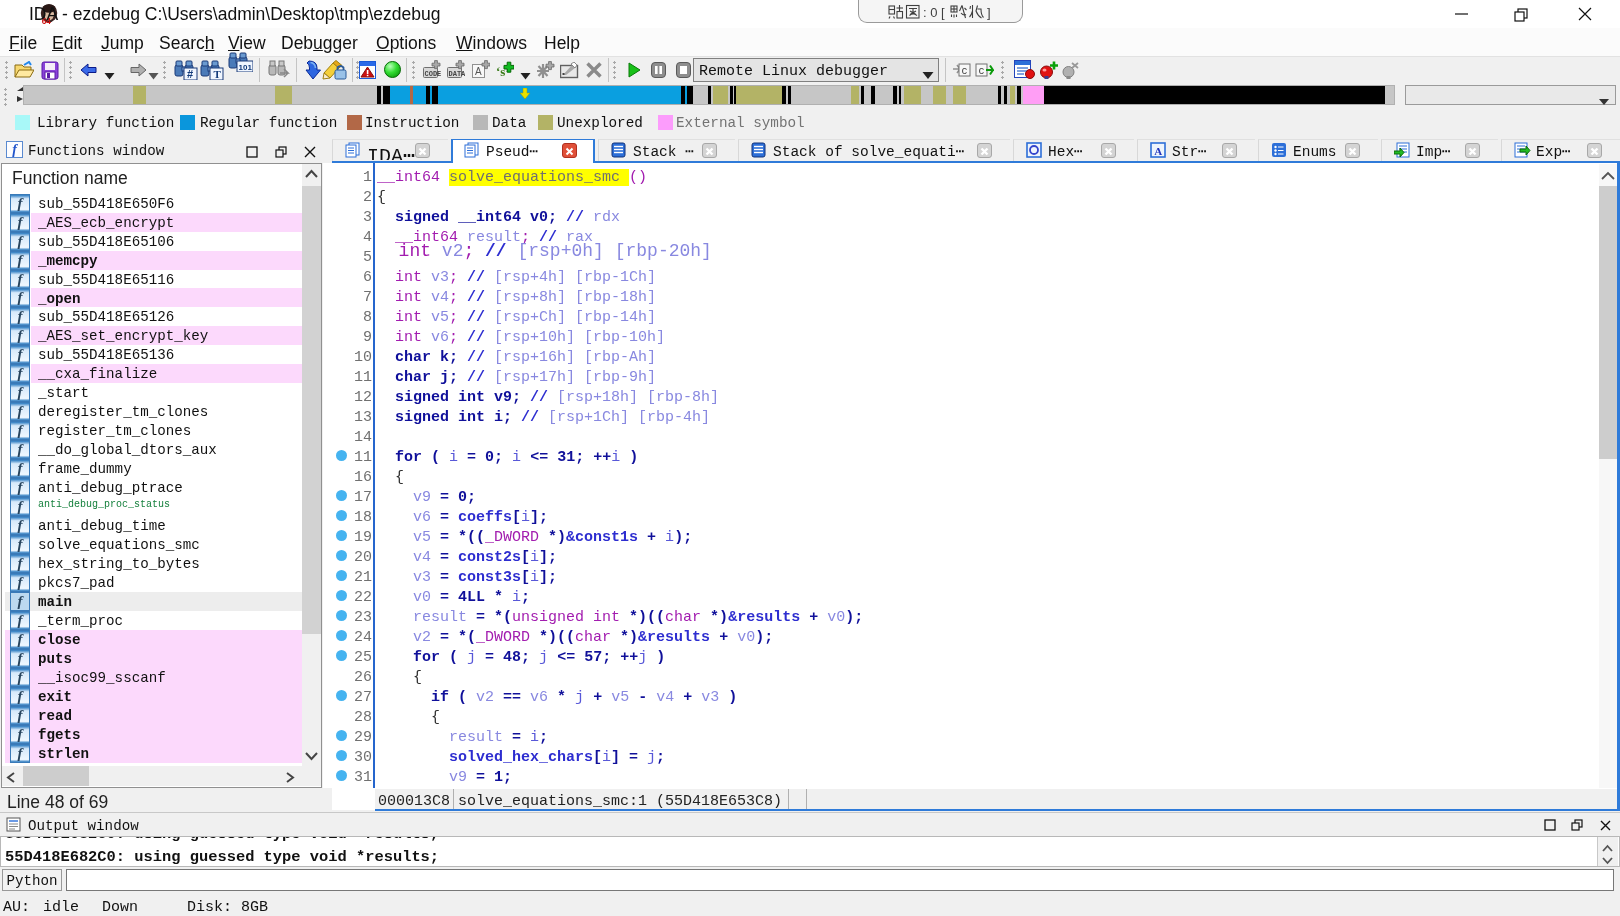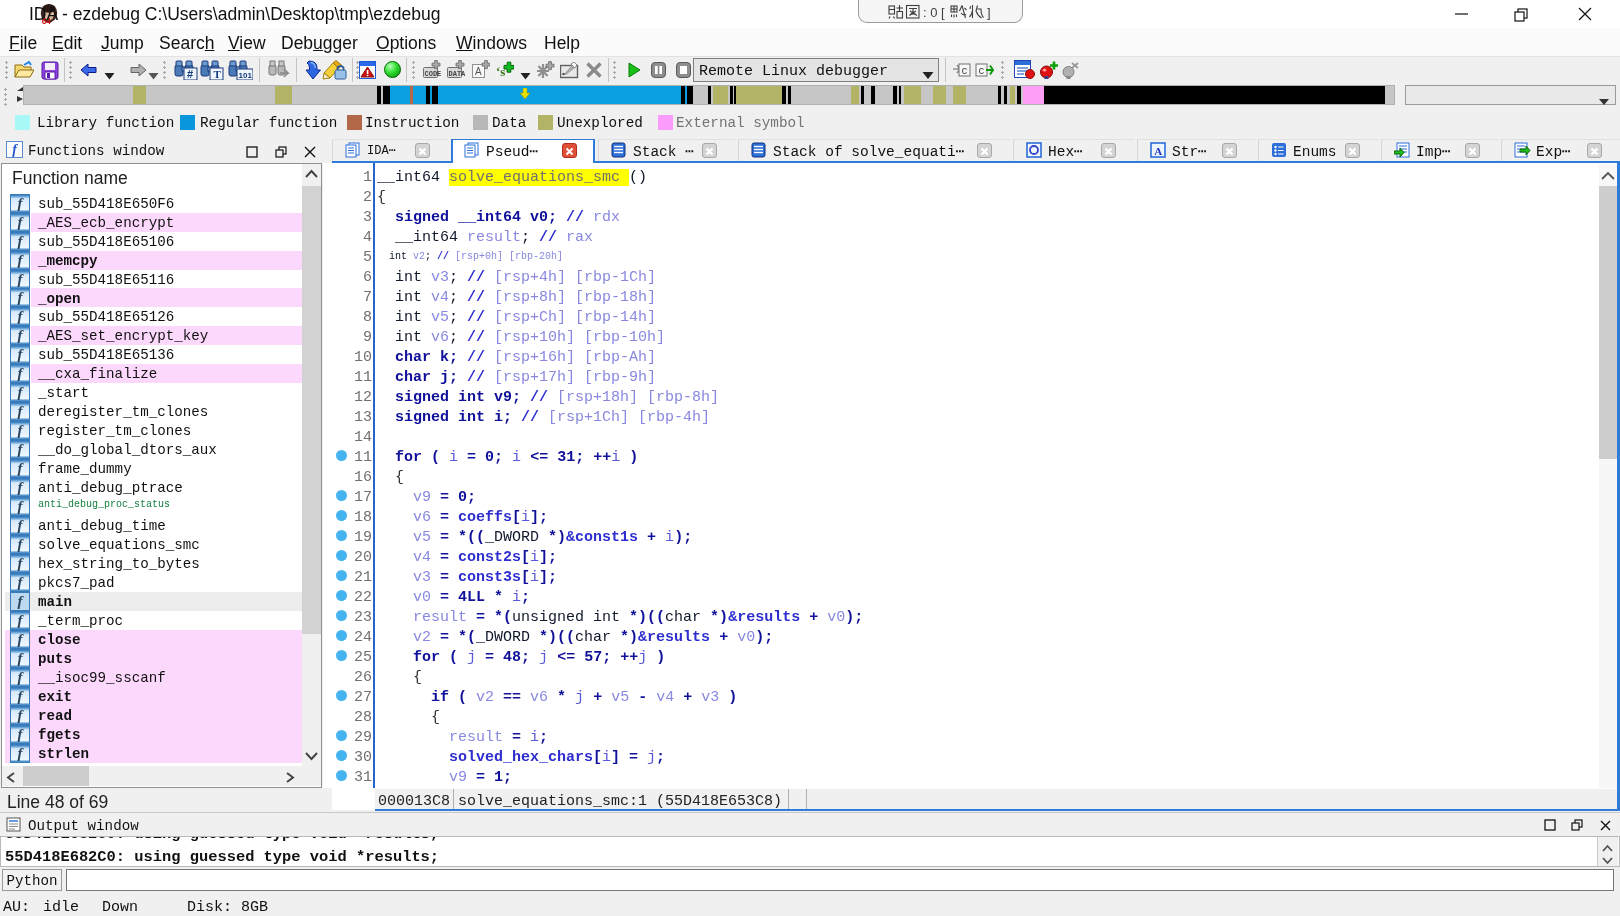--- a/index.html
+++ b/index.html
@@ -3,21 +3,21 @@
 <style>
 *{margin:0;padding:0;box-sizing:border-box;}
 body{width:1620px;height:916px;overflow:hidden;position:relative;background:#f0f0f0;
   font-family:"Liberation Sans",sans-serif;}
 .abs{position:absolute;}
 .mono{font-family:"Liberation Mono",monospace;}
 u{text-decoration:underline;}
 
 .cd{color:#10109a;font-weight:bold;}
 .k{color:#10109a;font-weight:bold;}
-.g{color:#0f172a;}
+.g{color:#a21caf;}
 .p{color:#8888e0;}
 .iv{color:#5858d8;}
 .G{color:#2d2dd0;font-weight:bold;margin-top:20px;}
 .c{color:#2d2dd0;font-weight:bold;}
 .hl{background:#ffff00;color:#707070;}
 </style></head>
 <body>
 <div class="abs" style="left:0px;top:0px;width:1620px;height:28px;background:#ffffff;"></div>
 <div class="abs" style="left:4px;top:2px;width:22px;height:24px;margin-left:34px;">
 <svg width="22" height="24" viewBox="0 0 24 24">
@@ -112,21 +112,21 @@
     </svg></div>
 <div class="abs" style="left:200px;top:60px;width:24px;height:20px;"><svg width="24" height="20" viewBox="0 0 24 20">
       <rect x="1" y="5" width="8" height="11" rx="2" fill="#4a7ab8" stroke="#1a3a78"></rect>
       <rect x="11" y="5" width="8" height="11" rx="2" fill="#4a7ab8" stroke="#1a3a78"></rect>
       <rect x="2" y="1" width="6" height="5" rx="1" fill="#6a9ad0" stroke="#1a3a78"></rect>
       <rect x="12" y="1" width="6" height="5" rx="1" fill="#6a9ad0" stroke="#1a3a78"></rect>
       <rect x="8" y="7" width="4" height="4" fill="#88b0e0" stroke="#1a3a78"></rect>
       <rect x="10" y="8" width="13" height="12" fill="#f0f6ff" stroke="#1a3a78"></rect>
       <text x="13.5" y="18" font-size="11" fill="#123a7a" font-family="Liberation Serif" font-weight="bold">T</text>
     </svg></div>
-<div class="abs" style="left:228px;top:60px;width:25px;height:20px;"><svg width="25" height="20" viewBox="0 0 25 20">
+<div class="abs" style="left:228px;top:52px;width:25px;height:20px;"><svg width="25" height="20" viewBox="0 0 25 20">
       <rect x="1" y="5" width="8" height="11" rx="2" fill="#4a7ab8" stroke="#1a3a78"></rect>
       <rect x="11" y="5" width="8" height="11" rx="2" fill="#4a7ab8" stroke="#1a3a78"></rect>
       <rect x="2" y="1" width="6" height="5" rx="1" fill="#6a9ad0" stroke="#1a3a78"></rect>
       <rect x="12" y="1" width="6" height="5" rx="1" fill="#6a9ad0" stroke="#1a3a78"></rect>
       <rect x="8" y="7" width="4" height="4" fill="#88b0e0" stroke="#1a3a78"></rect>
       <rect x="9" y="9" width="16" height="11" fill="#f0f6ff" stroke="#1a3a78"></rect>
       <text x="10.5" y="17.5" font-size="8" fill="#123a7a" font-family="Liberation Sans" font-weight="bold">101</text>
     </svg></div>
 <div class="abs" style="left:259px;top:58px;width:1px;height:24px;background:#c4c4c4;"></div>
 <div class="abs" style="left:268px;top:60px;width:22px;height:20px;"><svg width="22" height="20" viewBox="0 0 22 20">
@@ -495,21 +495,21 @@
 <div class="abs" style="left:332px;top:161px;width:1288px;height:2px;background:#2f7bd9;"></div>
 <div class="abs" style="left:451px;top:161px;width:144px;height:2px;background:#ffffff;"></div>
 <div class="abs" style="left:332px;top:139px;width:116px;height:22px;background:#f0f0f0;border-left:1px solid #d8d8d8;border-top:1px solid #e0e0e0;"></div>
 <div class="abs" style="left:345px;top:142px;width:17px;height:17px;"><svg width="17" height="17" viewBox="0 0 17 17">
       <rect x="4" y="1" width="10" height="12" fill="#fff" stroke="#2d6fd8"></rect>
       <rect x="1" y="3" width="10" height="12" fill="#fff" stroke="#2d6fd8"></rect>
       <line x1="3" y1="6" x2="9" y2="6" stroke="#2d6fd8"></line>
       <line x1="3" y1="8.5" x2="9" y2="8.5" stroke="#2d6fd8"></line>
       <line x1="3" y1="11" x2="9" y2="11" stroke="#2d6fd8"></line>
     </svg></div>
-<div class="abs" style="left:367px;top:143px;width:58px;height:17px;font-size:12px;color:#111;white-space:nowrap;overflow:hidden;"><span class="mono">IDA⋯</span></div>
+<div class="abs" style="left:367px;top:143px;width:58px;height:17px;font-size:20px;color:#111;white-space:nowrap;overflow:hidden;"><span class="mono">IDA⋯</span></div>
 <div class="abs" style="left:415px;top:143px;width:15px;height:15px;background:#d4d4d4;border:1px solid #a8a8a8;border-radius:3px;"><svg width="13" height="13" viewBox="0 0 13 13">
       <path d="M3.5 3.5 L9.5 9.5 M9.5 3.5 L3.5 9.5" stroke="#fff" stroke-width="2.4"></path>
     </svg></div>
 <div class="abs" style="left:451px;top:139px;width:144px;height:24px;background:#ffffff;border-left:2px solid #2f7bd9;border-right:2px solid #2f7bd9;border-top:1px solid #2f7bd9;"></div>
 <div class="abs" style="left:464px;top:142px;width:17px;height:17px;"><svg width="17" height="17" viewBox="0 0 17 17">
       <rect x="4" y="1" width="10" height="12" fill="#fff" stroke="#2d6fd8"></rect>
       <rect x="1" y="3" width="10" height="12" fill="#fff" stroke="#2d6fd8"></rect>
       <line x1="3" y1="6" x2="9" y2="6" stroke="#2d6fd8"></line>
       <line x1="3" y1="8.5" x2="9" y2="8.5" stroke="#2d6fd8"></line>
       <line x1="3" y1="11" x2="9" y2="11" stroke="#2d6fd8"></line>
@@ -601,21 +601,21 @@
 <div class="abs" style="left:373px;top:163px;width:2px;height:625px;background:#2565cd;"></div>
 <div class="abs" style="left:330px;top:166px;width:42px;height:20px;font-size:15px;color:#707070;text-align:right;line-height:20px;"><span class="mono">1</span></div>
 <div class="abs" style="left:377px;top:166px;width:1220px;height:20px;font-size:15px;line-height:20px;white-space:pre;"><span class="mono"><span class="g">__int64 </span><span class="hl">solve_equations_smc&nbsp;</span><span class="g">()</span></span></div>
 <div class="abs" style="left:330px;top:186px;width:42px;height:20px;font-size:15px;color:#707070;text-align:right;line-height:20px;"><span class="mono">2</span></div>
 <div class="abs" style="left:377px;top:186px;width:1220px;height:20px;font-size:15px;line-height:20px;white-space:pre;"><span class="mono"><span style="color:#303030">{</span></span></div>
 <div class="abs" style="left:330px;top:206px;width:42px;height:20px;font-size:15px;color:#707070;text-align:right;line-height:20px;"><span class="mono">3</span></div>
 <div class="abs" style="left:377px;top:206px;width:1220px;height:20px;font-size:15px;line-height:20px;white-space:pre;"><span class="mono">&nbsp;&nbsp;<span class="k">signed __int64 v0; </span><span class="c">// </span><span class="p">rdx</span></span></div>
 <div class="abs" style="left:330px;top:226px;width:42px;height:20px;font-size:15px;color:#707070;text-align:right;line-height:20px;"><span class="mono">4</span></div>
 <div class="abs" style="left:377px;top:226px;width:1220px;height:20px;font-size:15px;line-height:20px;white-space:pre;"><span class="mono">&nbsp;&nbsp;<span class="g">__int64 </span><span class="p">result</span><span class="g">; </span><span class="c">// </span><span class="p">rax</span></span></div>
 <div class="abs" style="left:330px;top:246px;width:42px;height:20px;font-size:15px;color:#707070;text-align:right;line-height:20px;"><span class="mono">5</span></div>
-<div class="abs" style="left:377px;top:246px;width:1220px;height:20px;font-size:10px;line-height:20px;white-space:pre;"><span class="mono">&nbsp;&nbsp;<span class="g">int </span><span class="p">v2</span><span class="g">; </span><span class="c">// </span><span class="p">[rsp+0h] [rbp-20h]</span></span></div>
+<div class="abs" style="left:377px;top:240px;width:1220px;height:20px;font-size:18px;line-height:20px;white-space:pre;"><span class="mono">&nbsp;&nbsp;<span class="g">int </span><span class="p">v2</span><span class="g">; </span><span class="c">// </span><span class="p">[rsp+0h] [rbp-20h]</span></span></div>
 <div class="abs" style="left:330px;top:266px;width:42px;height:20px;font-size:15px;color:#707070;text-align:right;line-height:20px;"><span class="mono">6</span></div>
 <div class="abs" style="left:377px;top:266px;width:1220px;height:20px;font-size:15px;line-height:20px;white-space:pre;"><span class="mono">&nbsp;&nbsp;<span class="g">int </span><span class="p">v3</span><span class="g">; </span><span class="c">// </span><span class="p">[rsp+4h] [rbp-1Ch]</span></span></div>
 <div class="abs" style="left:330px;top:286px;width:42px;height:20px;font-size:15px;color:#707070;text-align:right;line-height:20px;"><span class="mono">7</span></div>
 <div class="abs" style="left:377px;top:286px;width:1220px;height:20px;font-size:15px;line-height:20px;white-space:pre;"><span class="mono">&nbsp;&nbsp;<span class="g">int </span><span class="p">v4</span><span class="g">; </span><span class="c">// </span><span class="p">[rsp+8h] [rbp-18h]</span></span></div>
 <div class="abs" style="left:330px;top:306px;width:42px;height:20px;font-size:15px;color:#707070;text-align:right;line-height:20px;"><span class="mono">8</span></div>
 <div class="abs" style="left:377px;top:306px;width:1220px;height:20px;font-size:15px;line-height:20px;white-space:pre;"><span class="mono">&nbsp;&nbsp;<span class="g">int </span><span class="p">v5</span><span class="g">; </span><span class="c">// </span><span class="p">[rsp+Ch] [rbp-14h]</span></span></div>
 <div class="abs" style="left:330px;top:326px;width:42px;height:20px;font-size:15px;color:#707070;text-align:right;line-height:20px;"><span class="mono">9</span></div>
 <div class="abs" style="left:377px;top:326px;width:1220px;height:20px;font-size:15px;line-height:20px;white-space:pre;"><span class="mono">&nbsp;&nbsp;<span class="g">int </span><span class="p">v6</span><span class="g">; </span><span class="c">// </span><span class="p">[rsp+10h] [rbp-10h]</span></span></div>
 <div class="abs" style="left:330px;top:346px;width:42px;height:20px;font-size:15px;color:#707070;text-align:right;line-height:20px;"><span class="mono">10</span></div>
 <div class="abs" style="left:377px;top:346px;width:1220px;height:20px;font-size:15px;line-height:20px;white-space:pre;"><span class="mono">&nbsp;&nbsp;<span class="k">char k; </span><span class="c">// </span><span class="p">[rsp+16h] [rbp-Ah]</span></span></div>

